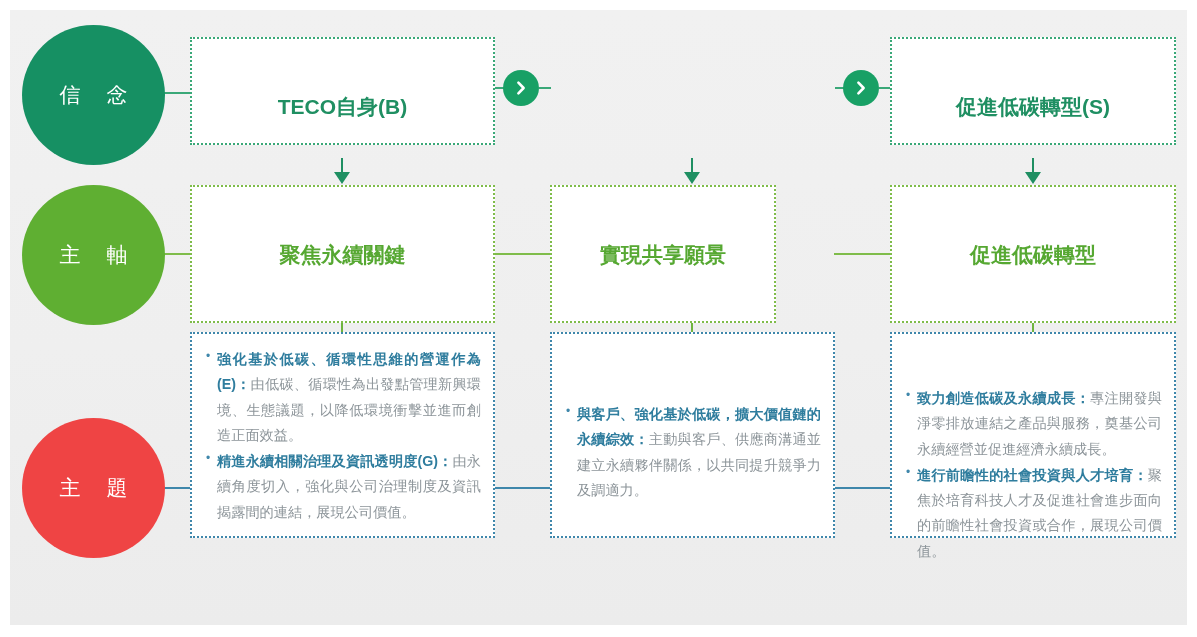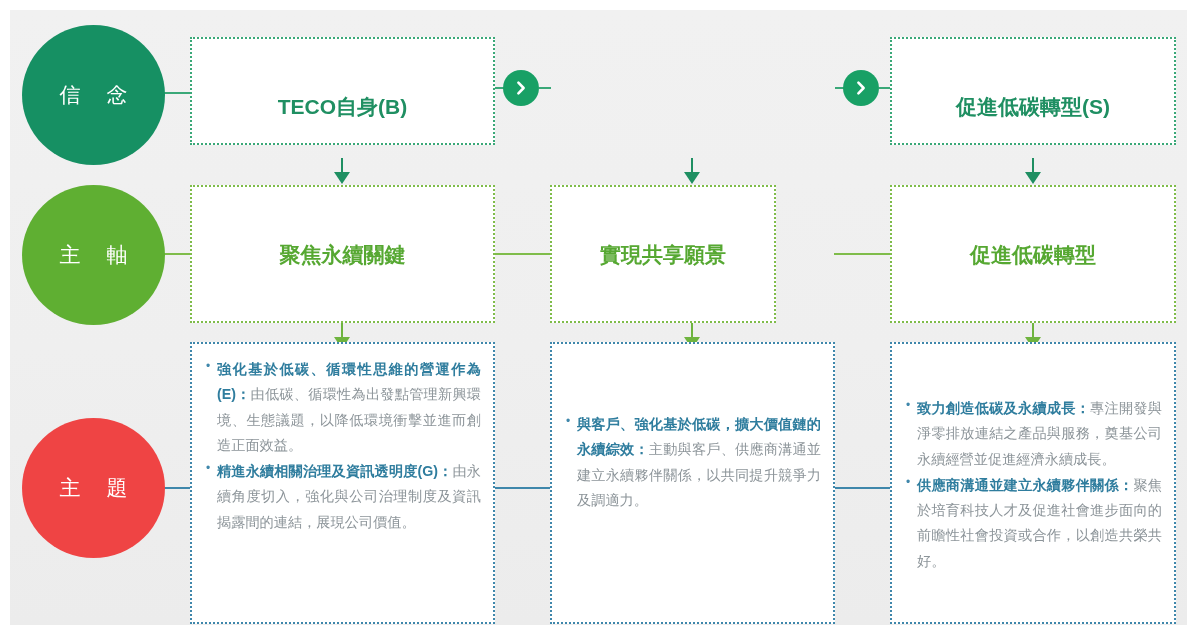--- a/index.html
+++ b/index.html
@@ -77,21 +77,21 @@
   .r1.c2 { left: 550px;  width: 285px; }
   .r1.c3 { left: 890px;  width: 286px; }
 
   
   .r2 { top: 185px; height: 138px; }
   .r2.c1 { left: 190px;  width: 305px; }
   .r2.c2 { left: 550px;  width: 226px; }
   .r2.c3 { left: 890px;  width: 286px; }
 
   
-  .r3 { top: 342px; height: 282px; }
+  .r3 { top: 332px; height: 206px; }
   .r3.c1 { left: 190px;  width: 305px; }
   .r3.c2 { left: 550px;  width: 285px; }
   .r3.c3 { left: 890px;  width: 286px; padding-left: 8px; }
 
   
   .bullets {
     position: absolute;
     left: 14px;
     right: 12px;
     list-style: none;
@@ -275,18 +275,18 @@
   </div>
 
   <div class="hline blue" style="left:834px; top:487px; width:58px;"></div>
 
   <div class="box box-blue r3 c3">
     <ul class="bullets pos-c">
       <li>
         <span class="lead">致力創造低碳及永續成長：</span><span>專注開發與淨零排放連結之產品與服務，奠基公司永續經營並促進經濟永續成長。</span>
       </li>
       <li>
-        <span class="lead">供應商溝通並建立永續夥伴關係：</span><span>聚焦於培育科技人才及促進社會進步面向的前瞻性社會投資或合作，以創造共榮共好。</span>
+        <span class="lead">進行前瞻性的社會投資與人才培育：</span><span>聚焦於培育科技人才及促進社會進步面向的前瞻性社會投資或合作，展現公司價值。</span>
       </li>
     </ul>
   </div>
 
 </div>
 
 </body></html>

